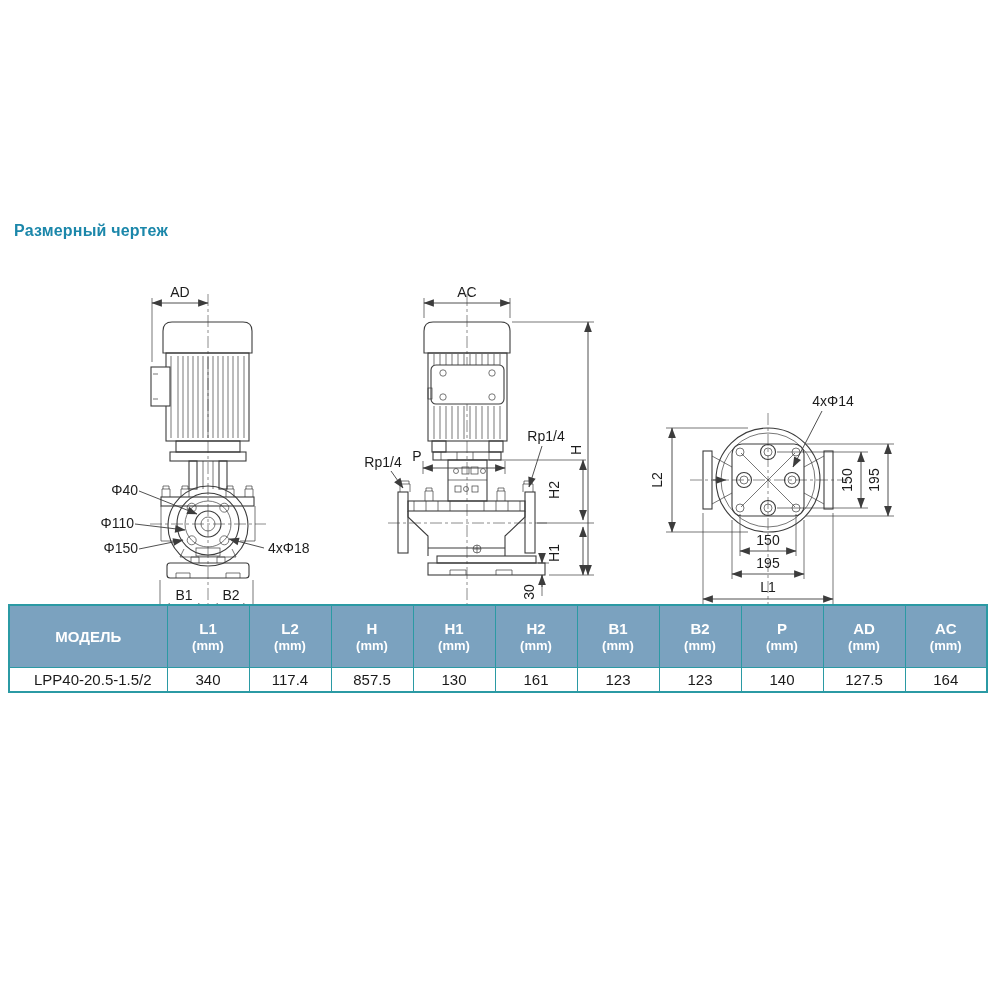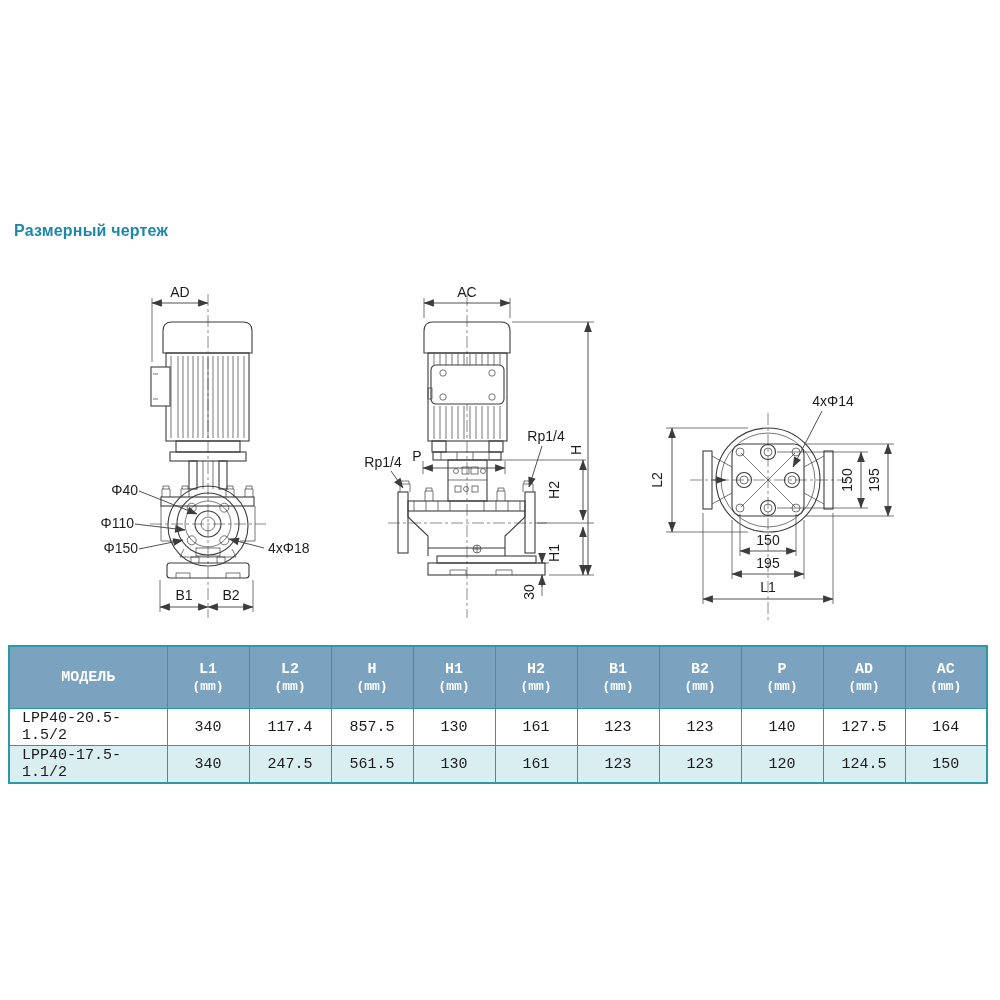--- a/index.html
+++ b/index.html
@@ -7,36 +7,35 @@
   .page-title{
     position:absolute;left:14px;top:222px;margin:0;
     font-size:16px;font-weight:bold;color:#1b87aa;letter-spacing:.2px;
   }
   svg.drawing{position:absolute;left:0;top:0;}
   svg .cl{stroke-dasharray:12 3 3 3;stroke-width:.8;stroke:#6f6f6f;}
   svg .thin{stroke-width:.7;}
   svg .dim{stroke-width:.9;}
   svg text.lbl{font-family:"Liberation Sans",sans-serif;font-size:14px;fill:#1c1c1c;stroke:none;}
   table.dims{
-    position:absolute;left:8px;top:645px;width:979px;
+    position:absolute;left:8px;top:604px;width:979px;
     border-collapse:collapse;table-layout:fixed;
     border:2px solid #2b9aa4;
-    font-family:Liberation Mono, monospace;
   }
   table.dims th,table.dims td{border:1.5px solid #2b9aa4;}
   table.dims thead th{
     background:#7ba2bf;color:#fff;height:61px;vertical-align:middle;
     font-size:15px;font-weight:bold;text-align:center;padding:0;
   }
   table.dims thead th .cu{font-size:13px;font-weight:bold;margin-top:1px;}
   table.dims td{
     height:21px;font-size:15px;color:#1a1a1a;text-align:center;
     padding:1px 2px;background:#fff;
   }
-  table.dims td.model{text-align:left;padding-left:12px;}
+  table.dims td.model{text-align:left;padding-left:24px;}
   table.dims tbody tr.alt td{background:#d9eef0;}
 </style>
 </head>
 <body>
 
 <h1 class="page-title">Размерный чертеж</h1>
 
 <svg class="drawing" width="1000" height="1000" viewBox="0 0 1000 1000">
   <defs>
     <marker id="ar" viewBox="0 0 10 8" refX="9.5" refY="4" markerWidth="11" markerHeight="9" orient="auto-start-reverse" markerUnits="userSpaceOnUse">
@@ -300,27 +299,14 @@
       <td>117.4</td>
       <td>857.5</td>
       <td>130</td>
       <td>161</td>
       <td>123</td>
       <td>123</td>
       <td>140</td>
       <td>127.5</td>
       <td>164</td>
     </tr>
-    <tr class="alt">
-      <td class="model">LPP40-17.5-1.1/2</td>
-      <td>340</td>
-      <td>247.5</td>
-      <td>561.5</td>
-      <td>130</td>
-      <td>161</td>
-      <td>123</td>
-      <td>123</td>
-      <td>120</td>
-      <td>124.5</td>
-      <td>150</td>
-    </tr>
   </tbody>
 </table>
 
 </body></html>

